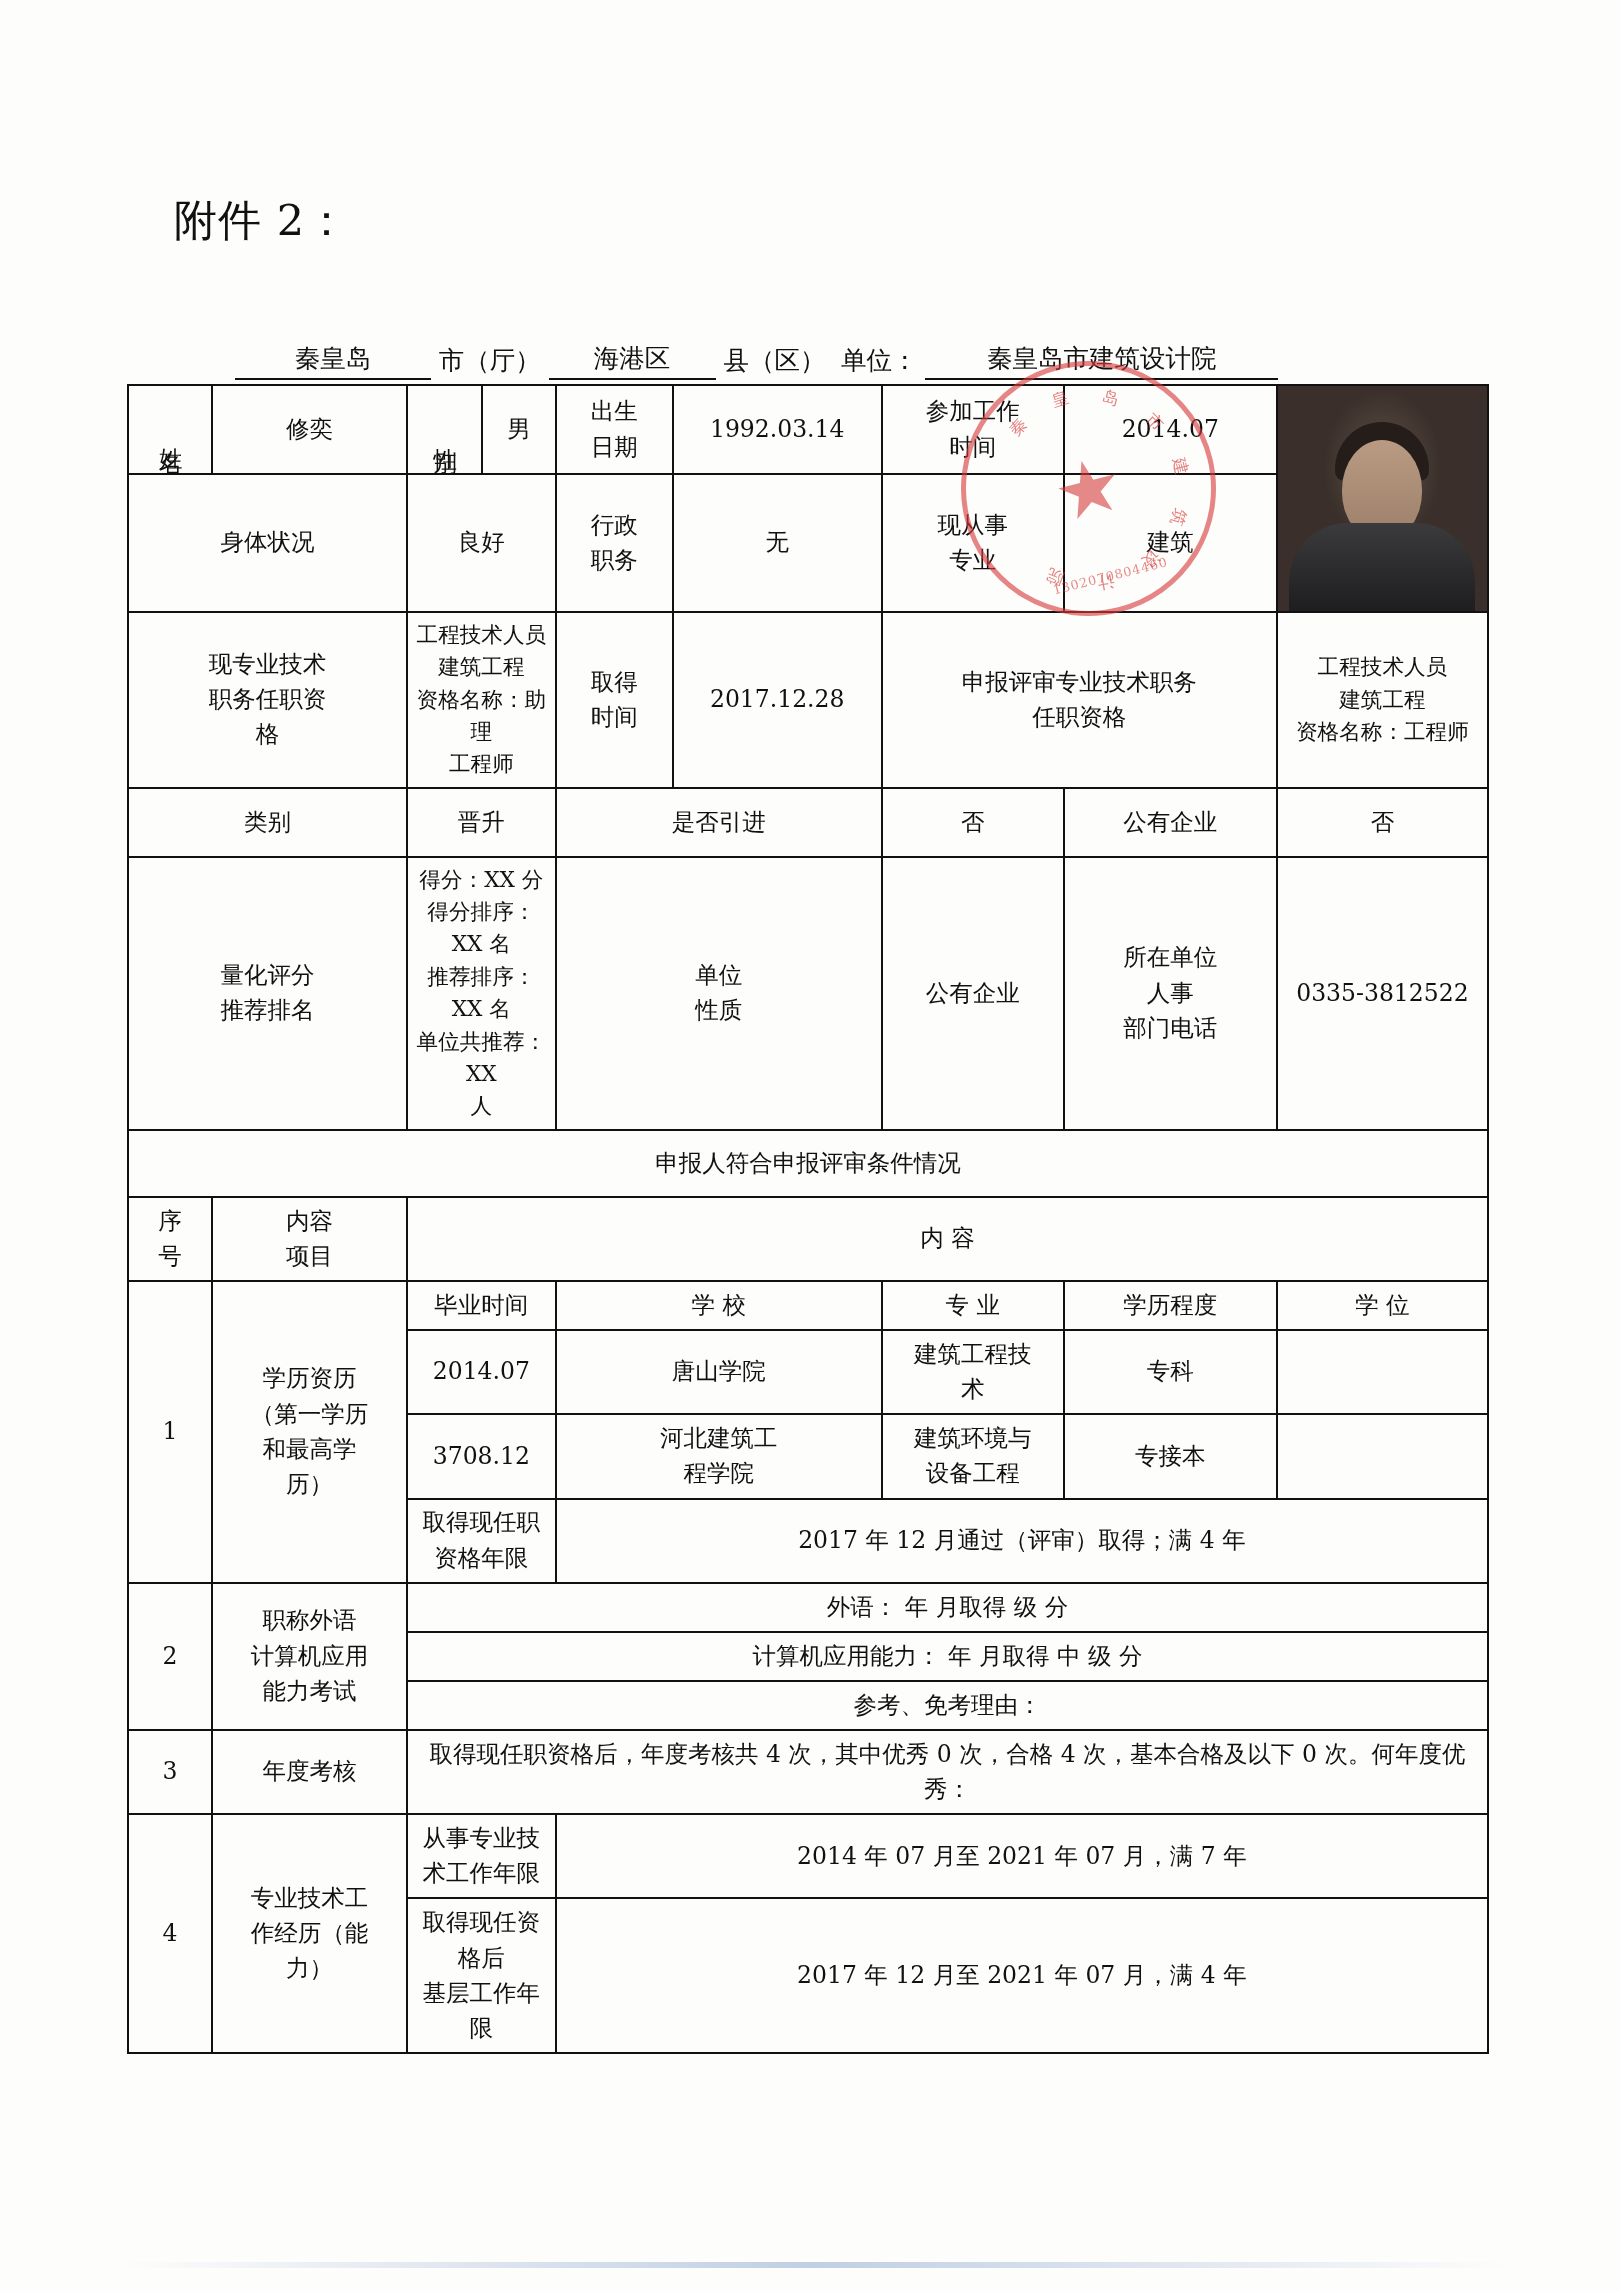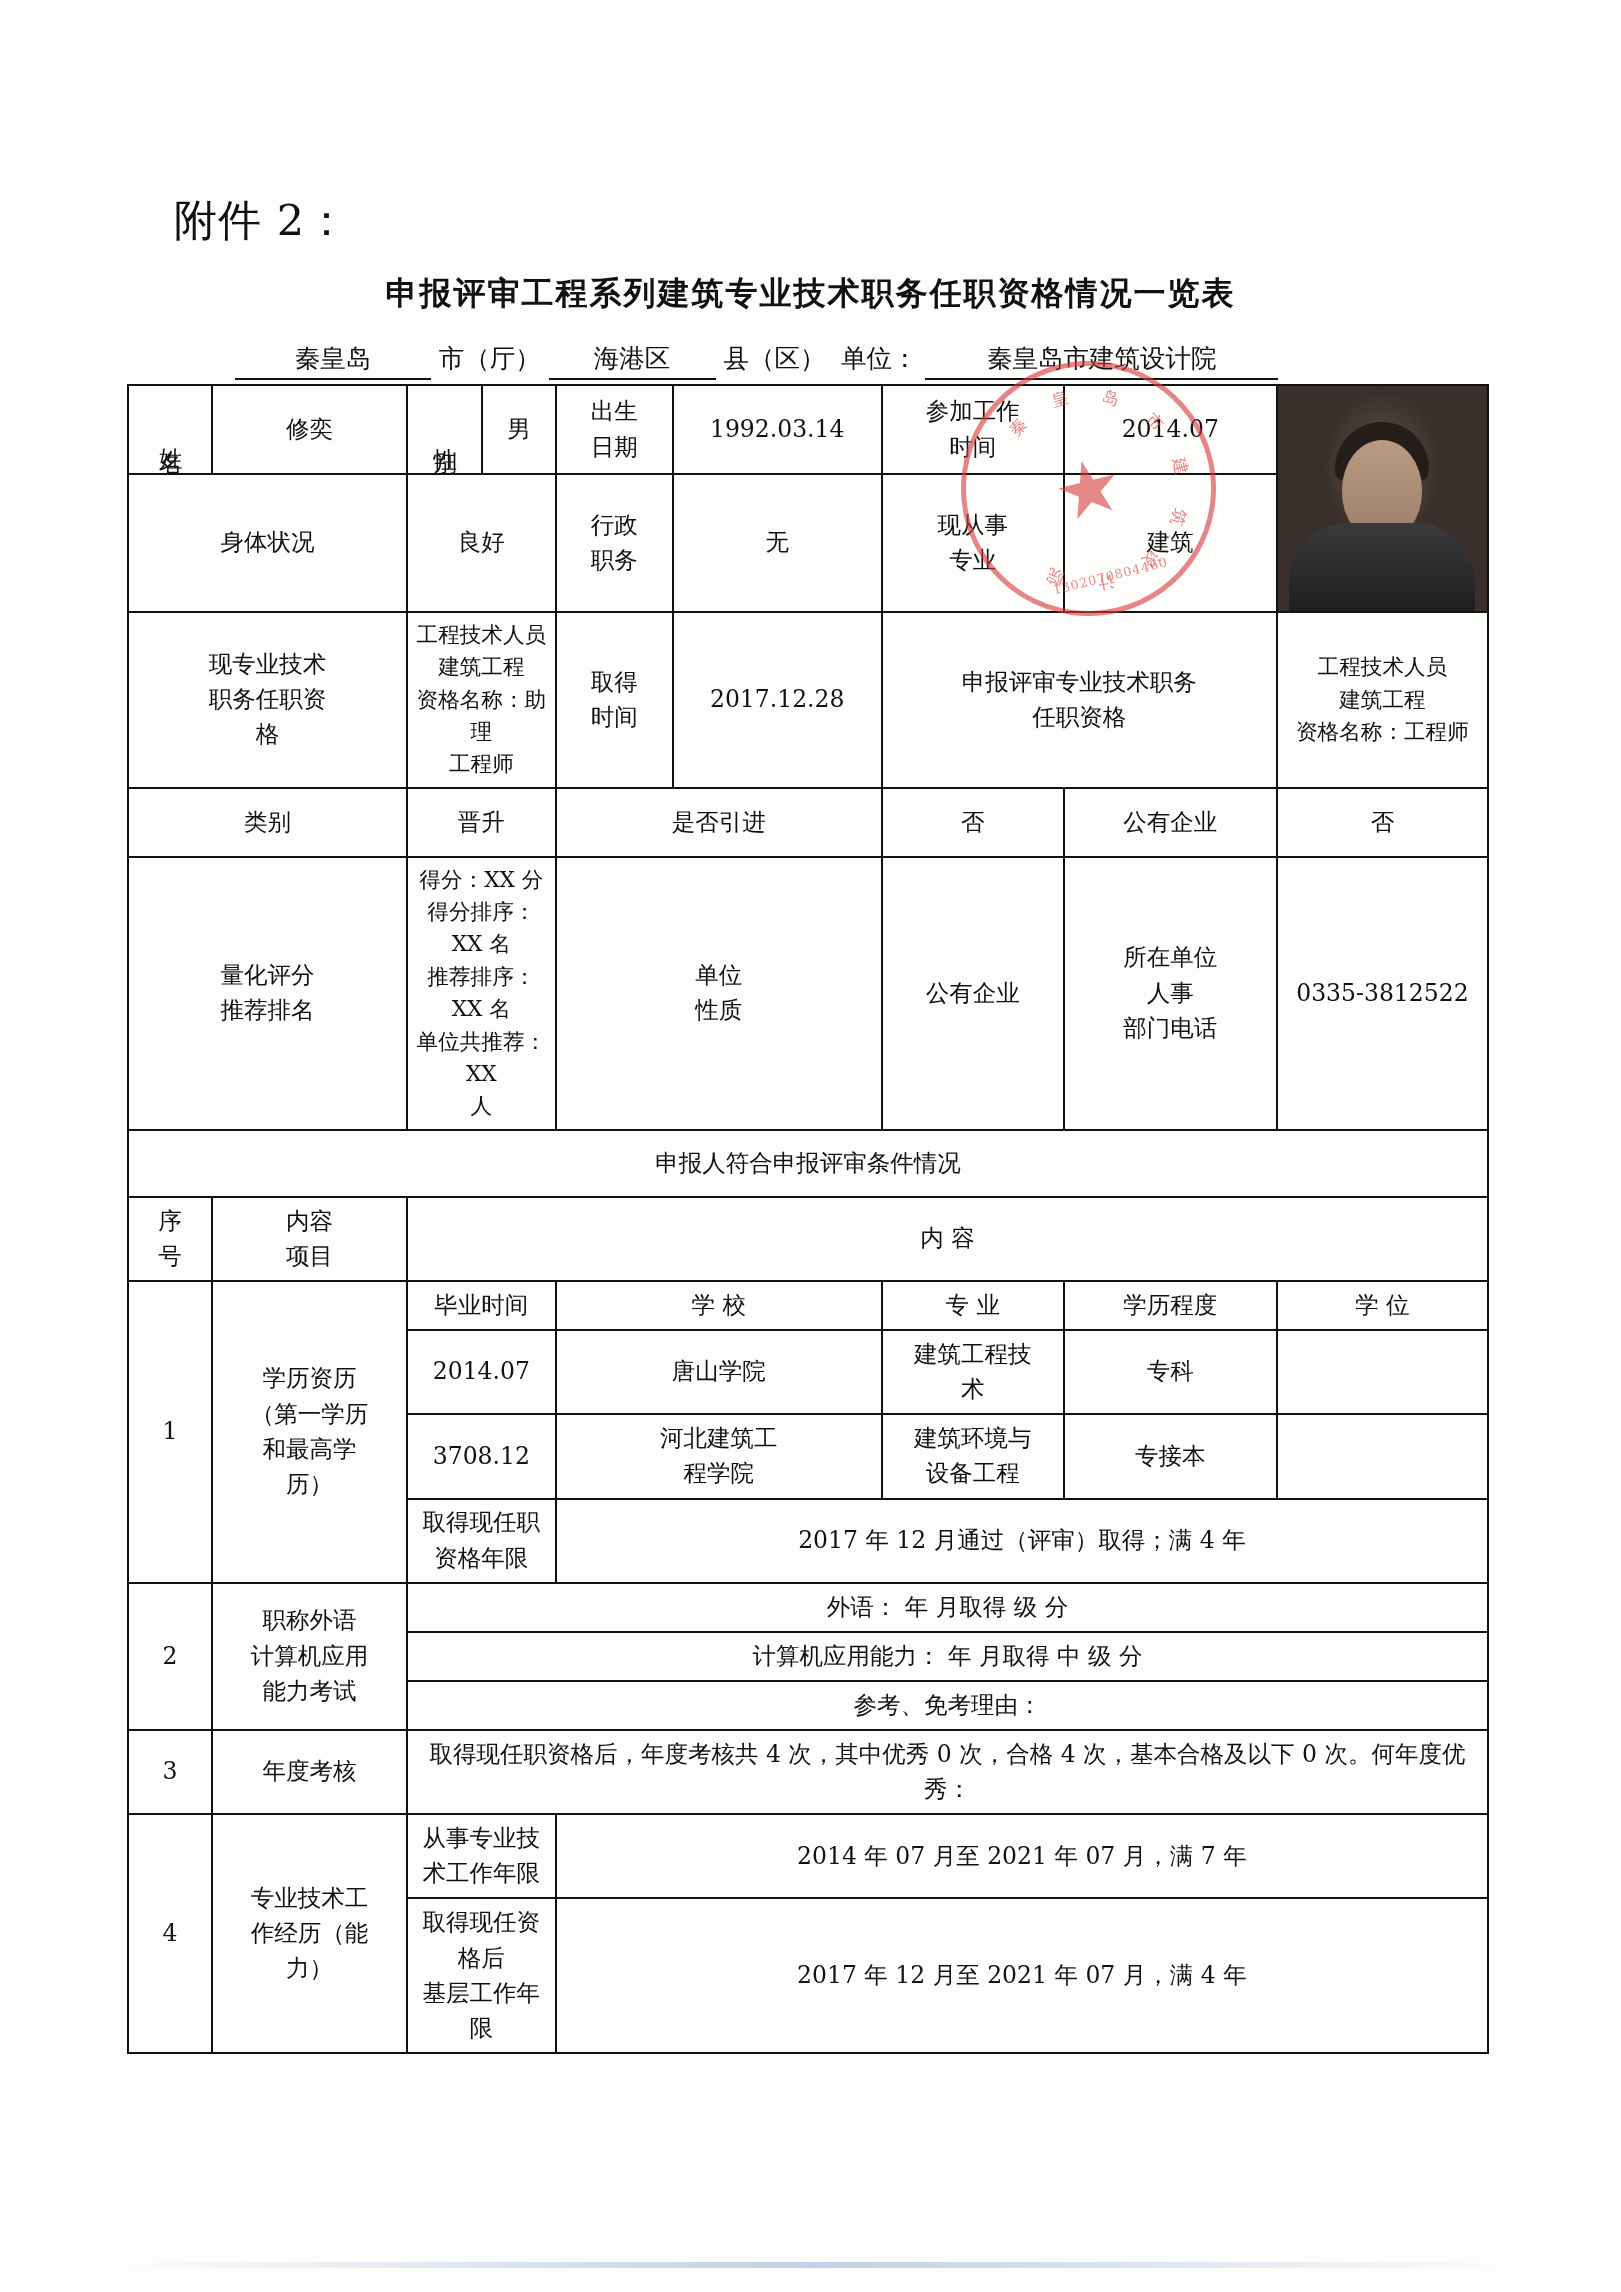--- a/index.html
+++ b/index.html
@@ -28,20 +28,21 @@
     font-size:32px;
     font-weight:bold;
     letter-spacing:2px;
   }
   .subline{
     position:absolute;
     left:235px;top:341px;
     width:1215px;
     font-size:25.5px;
     display:flex;
+    align-items:flex-end;
     gap:0px;
   }
   .subline .u{
     border-bottom:2px solid #111;
     display:inline-block;
     text-align:center;
     padding-bottom:2px;
   }
   .subline .lbl{padding:0 7.8px 2px 7.8px;}
   
@@ -137,21 +138,20 @@
     background:linear-gradient(90deg,rgba(120,150,200,.0),rgba(120,150,200,.45),rgba(120,150,200,.0));
   }
 </style>
 </head>
 <body>
 
 <div class="page">
 
   <div class="attach">附件 2：</div>
 
-  <div class="doc-title">申报评审工程系列建筑专业技术职务任职资格情况一览表</div>
 
   <div class="subline">
     <span class="u" style="width:196px">秦皇岛</span>
     <span class="lbl">市（厅）</span>
     <span class="u" style="width:167px">海港区</span>
     <span class="lbl">县（区）</span>
     <span class="lbl">单位：</span>
     <span class="u" style="width:353px">秦皇岛市建筑设计院</span>
   </div>
 

